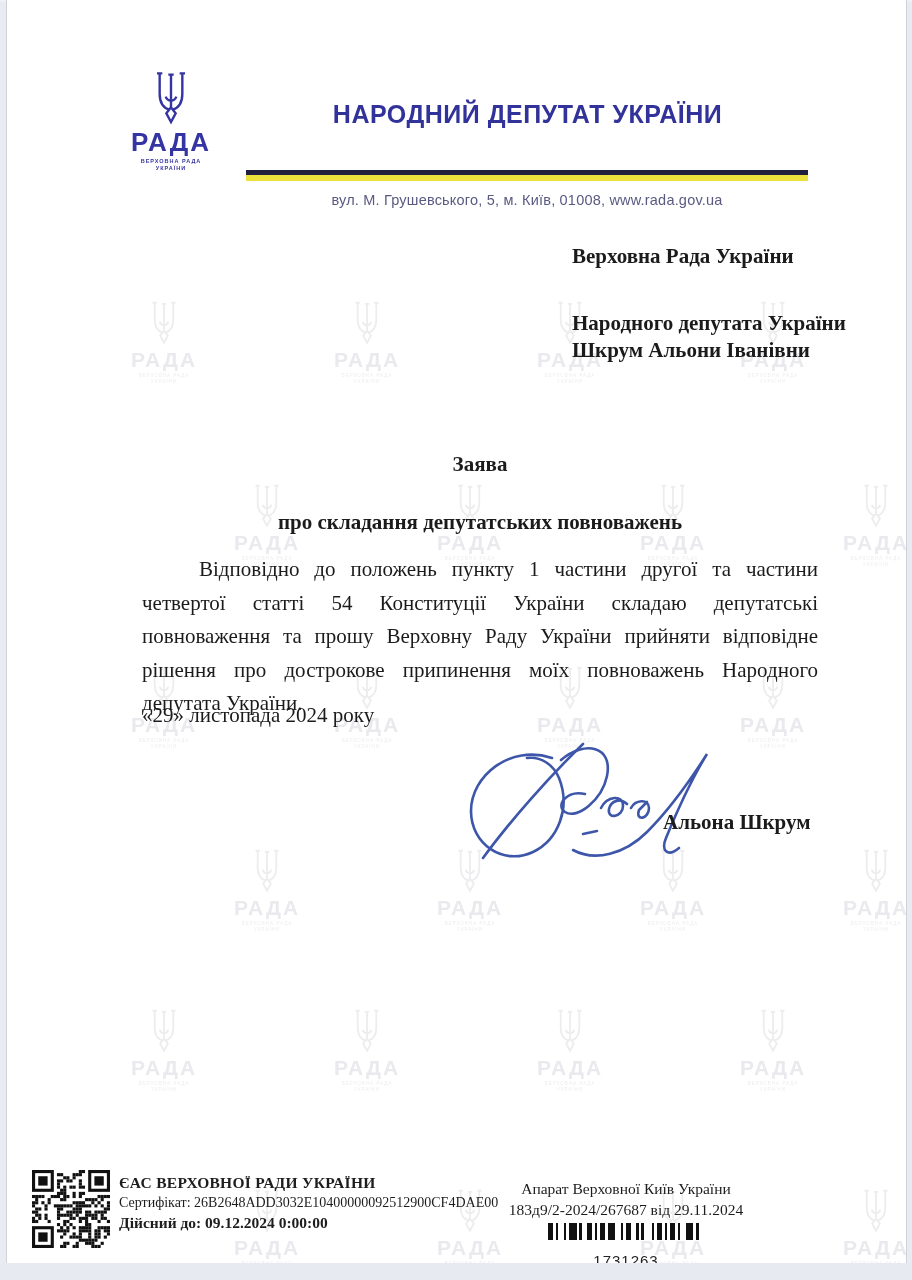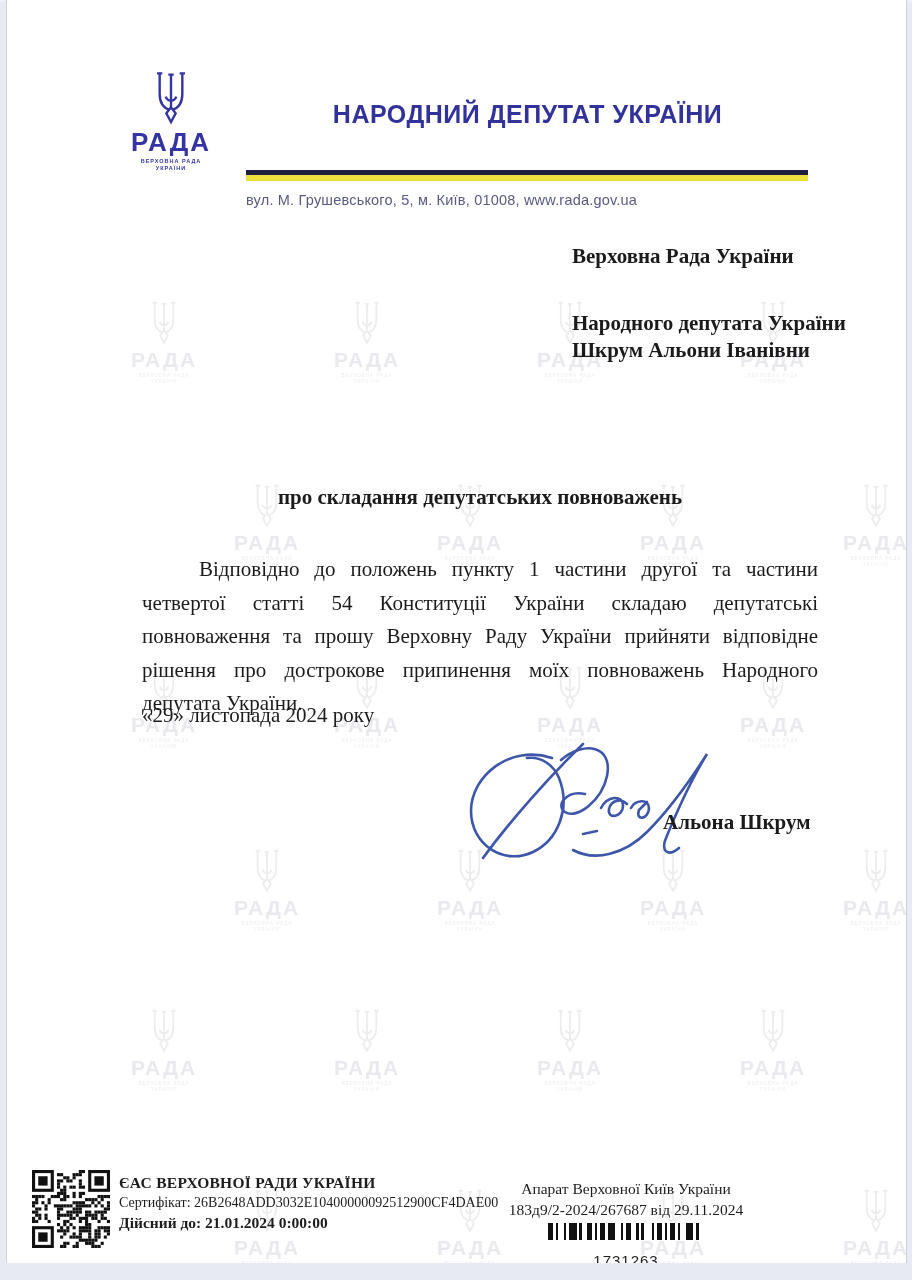--- a/index.html
+++ b/index.html
@@ -27,21 +27,21 @@
   .logo-sub{font-family:"Liberation Sans",sans-serif;font-size:5.5px;font-weight:bold;letter-spacing:1px;color:#3434a2;line-height:7px;margin-top:3px;}
   .hdr-title{
     position:absolute;left:240px;top:100px;width:561px;text-align:center;
     font-family:"Liberation Sans",sans-serif;font-weight:600;font-size:25px;
     letter-spacing:.5px;color:#32329b;
   }
   .flagline{position:absolute;left:239px;top:170px;width:562px;height:11px;}
   .flagline .b{height:5px;background:#20203e;}
   .flagline .y{height:6px;background:#ece13c;}
   .hdr-addr{
-    position:absolute;left:239px;top:192px;width:562px;
+    position:absolute;left:239px;top:192px;width:562px;text-align:center;
     font-family:"Liberation Sans",sans-serif;font-size:14.5px;color:#595981;letter-spacing:.2px;
   }
   
   .addressee{position:absolute;left:565px;top:243px;font-size:21px;font-weight:bold;line-height:27px;}
   .addressee .first{margin-bottom:40px;}
   .subject{position:absolute;left:135px;top:452px;width:676px;text-align:center;font-size:21px;font-weight:bold;}
   .subject .sub{margin-top:33px;}
   .paragraph{
     position:absolute;left:135px;top:553px;width:676px;
     font-size:21px;line-height:33.5px;text-align:justify;text-indent:57px;
@@ -438,20 +438,21 @@
 
   <div class="hdr-addr">вул. М. Грушевського, 5, м. Київ, 01008,  www.rada.gov.ua</div>
 
   <div class="addressee">
     <div class="first">Верховна Рада України</div>
     <div>Народного депутата України</div>
     <div>Шкрум Альони Іванівни</div>
   </div>
 
   <div class="subject">
+    <div>Заява</div>
     <div class="sub">про складання депутатських повноважень</div>
   </div>
 
   <div class="paragraph">Відповідно до положень пункту 1 частини другої та частини четвертої статті 54 Конституції України складаю депутатські повноваження та прошу Верховну Раду України прийняти відповідне рішення про дострокове припинення моїх повноважень Народного депутата України.</div>
 
   <div class="dateline">«29» листопада 2024 року</div>
 
 
   <svg class="signature" width="272" height="168" viewBox="0 0 272 168">
     <g fill="none" stroke="#3d56a9" stroke-width="2.6" stroke-linecap="round">
@@ -687,21 +688,21 @@
     </svg>
 
   <div class="stamp">
     <div class="l1">ЄАС ВЕРХОВНОЇ РАДИ УКРАЇНИ</div>
     <div class="l3">
       <span>Сертифікат:</span>
       <span>26B2648ADD3032E10400000092512900CF4DAE00</span>
     </div>
     <div class="l4">
       <span>Дійсний до:</span>
-      <span>21.01.2024 0:00:00</span>
+      <span>09.12.2024 0:00:00</span>
     </div>
   </div>
 
   <div class="registry">
     <div>Апарат Верховної Київ України</div>
     <div>183д9/2-2024/267687 від 29.11.2024</div>
     <div class="barcode" id="barcode">
         <div style="width: 3.33333%; background: rgb(17, 17, 17);"></div>
         <div style="width: 1.66667%; background: rgb(255, 255, 255);"></div>
         <div style="width: 1.66667%; background: rgb(17, 17, 17);"></div>

